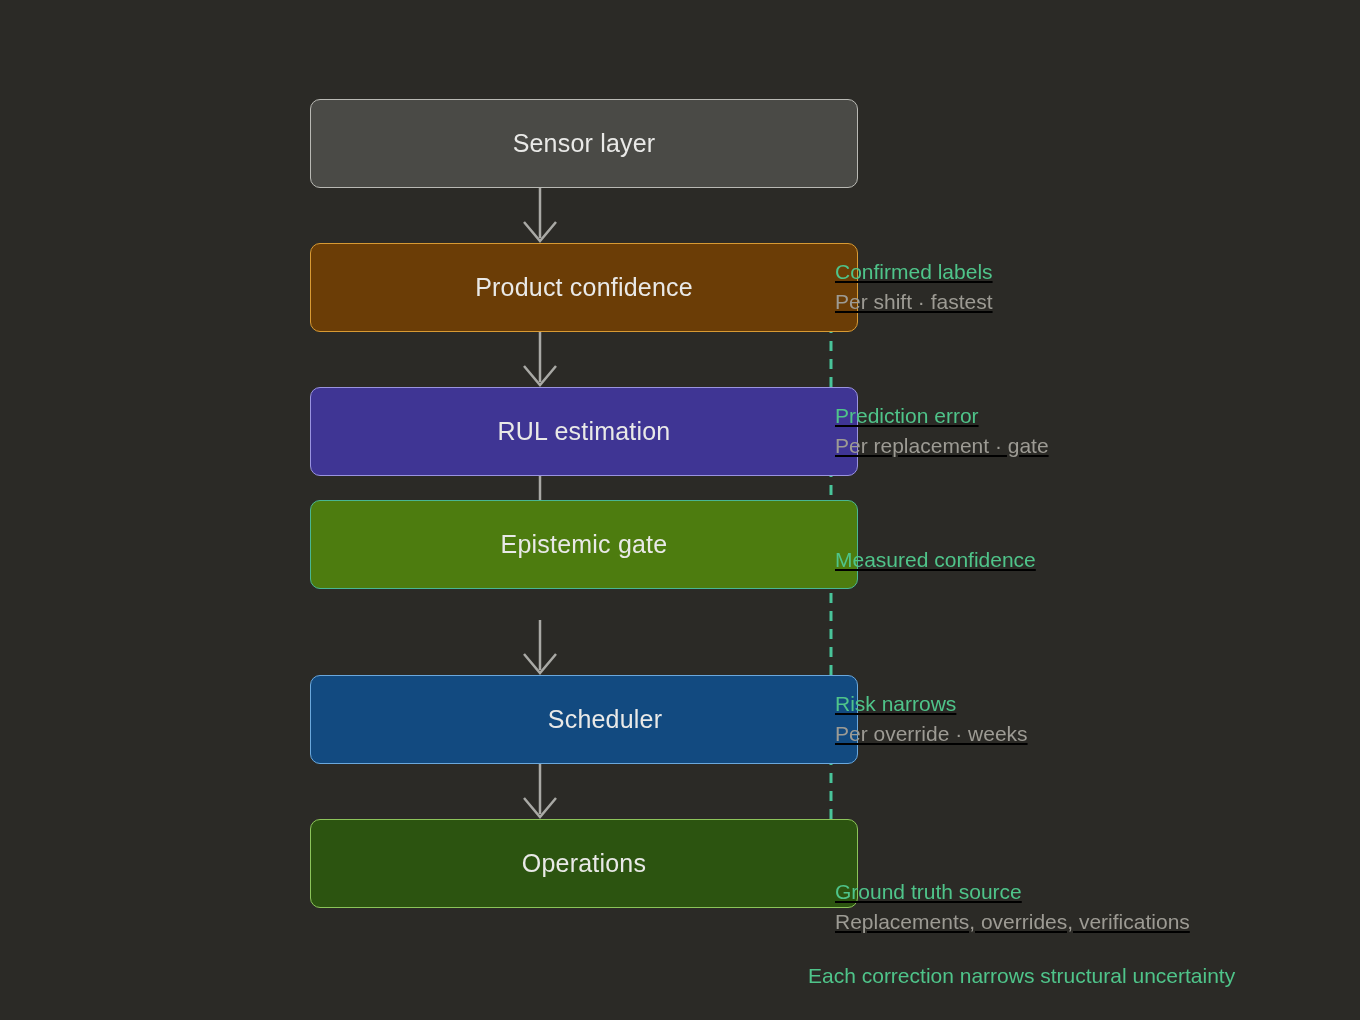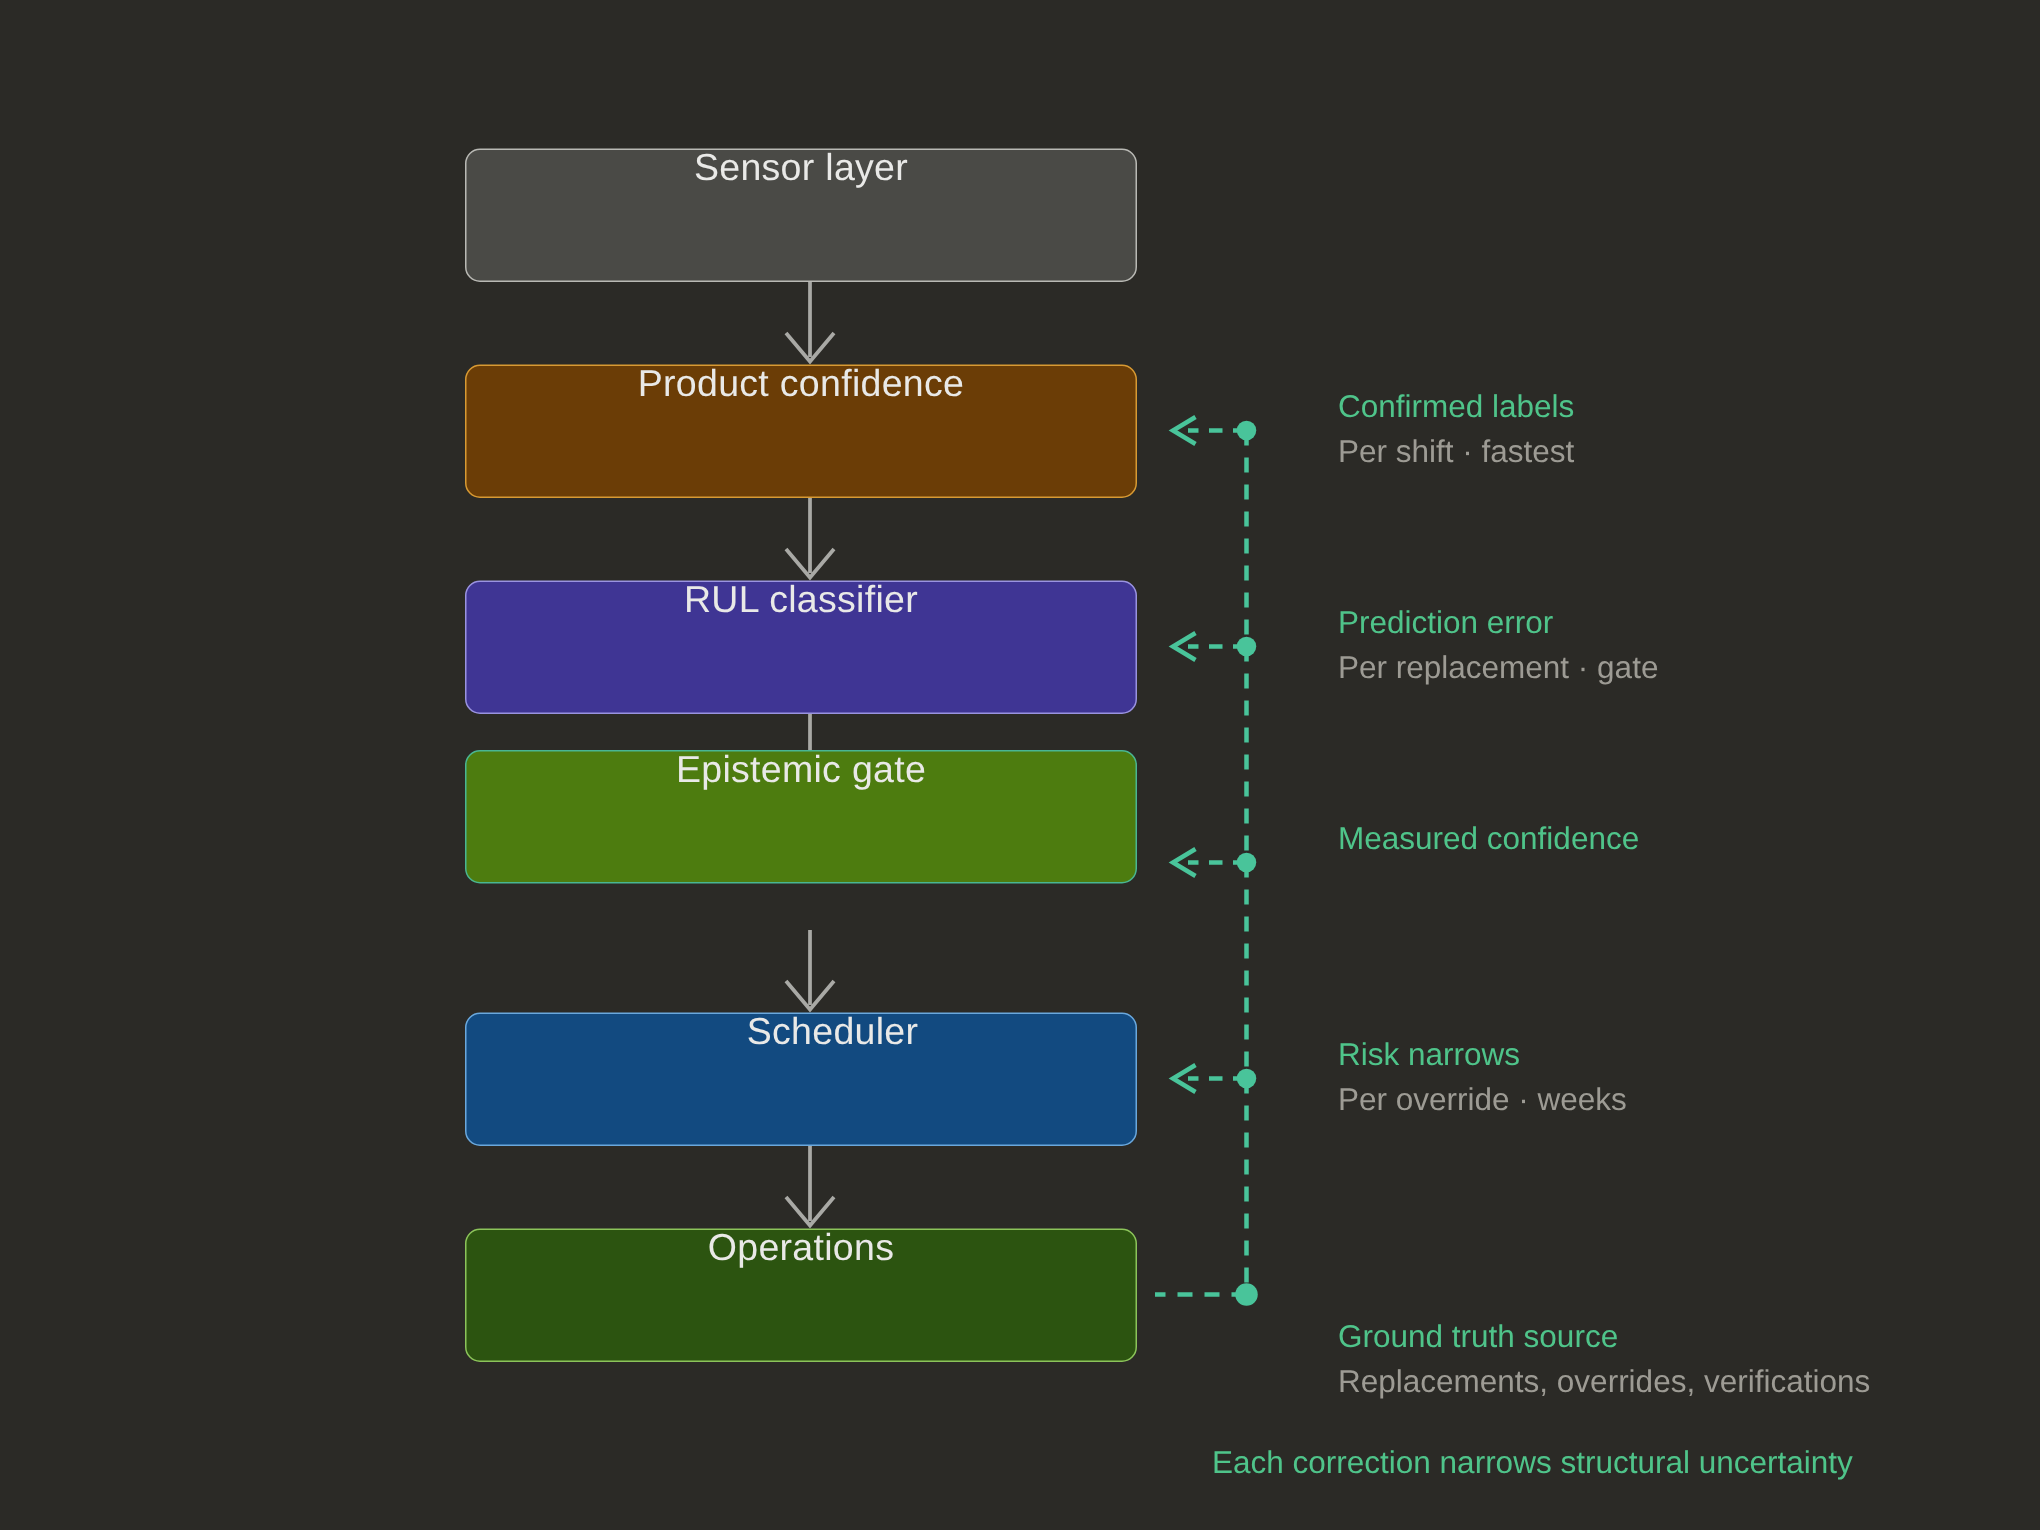--- a/index.html
+++ b/index.html
@@ -19,48 +19,49 @@
     position: absolute;
     inset: 0;
     width: 1360px;
     height: 1020px;
   }
 
   
   .node {
     position: absolute;
     left: 310px;
-    width: 448px;
+    width: 548px;
     height: 89px;
     border-radius: 10px;
     border: 1.5px solid;
     box-sizing: border-box;
     display: flex;
-    align-items: flex-start;
+    align-items: center;
     justify-content: center;
   }
   .node-label {
     font-size: 25px;
     color: #e9e9e7;
     letter-spacing: 0.2px;
     line-height: 1;
     white-space: nowrap;
   }
 
   .n0 { top: 99px;  background: #4a4a46; border-color: #b9b9b4; }
   .n1 { top: 243px; background: #6b3d06; border-color: #d89a33; }
   .n2 { top: 387px; background: #3f3594; border-color: #9a93e0; }
   .n3 { top: 500px; background: #4d7c0f; border-color: #49b693; }
   .n4 { top: 675px; background: #124a80; border-color: #6aa8dd; padding-left: 42px; }
   .n5 { top: 819px; background: #2c5410; border-color: #8cc45a; }
 
   
   .fb {
     position: absolute;
-    left: 892px;
+    left: 835px;
+    text-decoration: underline;
   }
   .fb-title {
     font-size: 21px;
     color: #4fc48a;
     line-height: 30px;
     white-space: nowrap;
   }
   .fb-sub {
     font-size: 21px;
     color: #9d9b94;
@@ -138,21 +139,21 @@
   <circle cx="831" cy="863" r="7.5" fill="#49c49a"></circle>
 </svg>
 
 <div class="node n0">
   <span class="node-label">Sensor layer</span>
 </div>
 <div class="node n1">
   <span class="node-label">Product confidence</span>
 </div>
 <div class="node n2">
-  <span class="node-label">RUL classifier</span>
+  <span class="node-label">RUL estimation</span>
 </div>
 <div class="node n3">
   <span class="node-label">Epistemic gate</span>
 </div>
 <div class="node n4">
   <span class="node-label">Scheduler</span>
 </div>
 <div class="node n5">
   <span class="node-label">Operations</span>
 </div>

